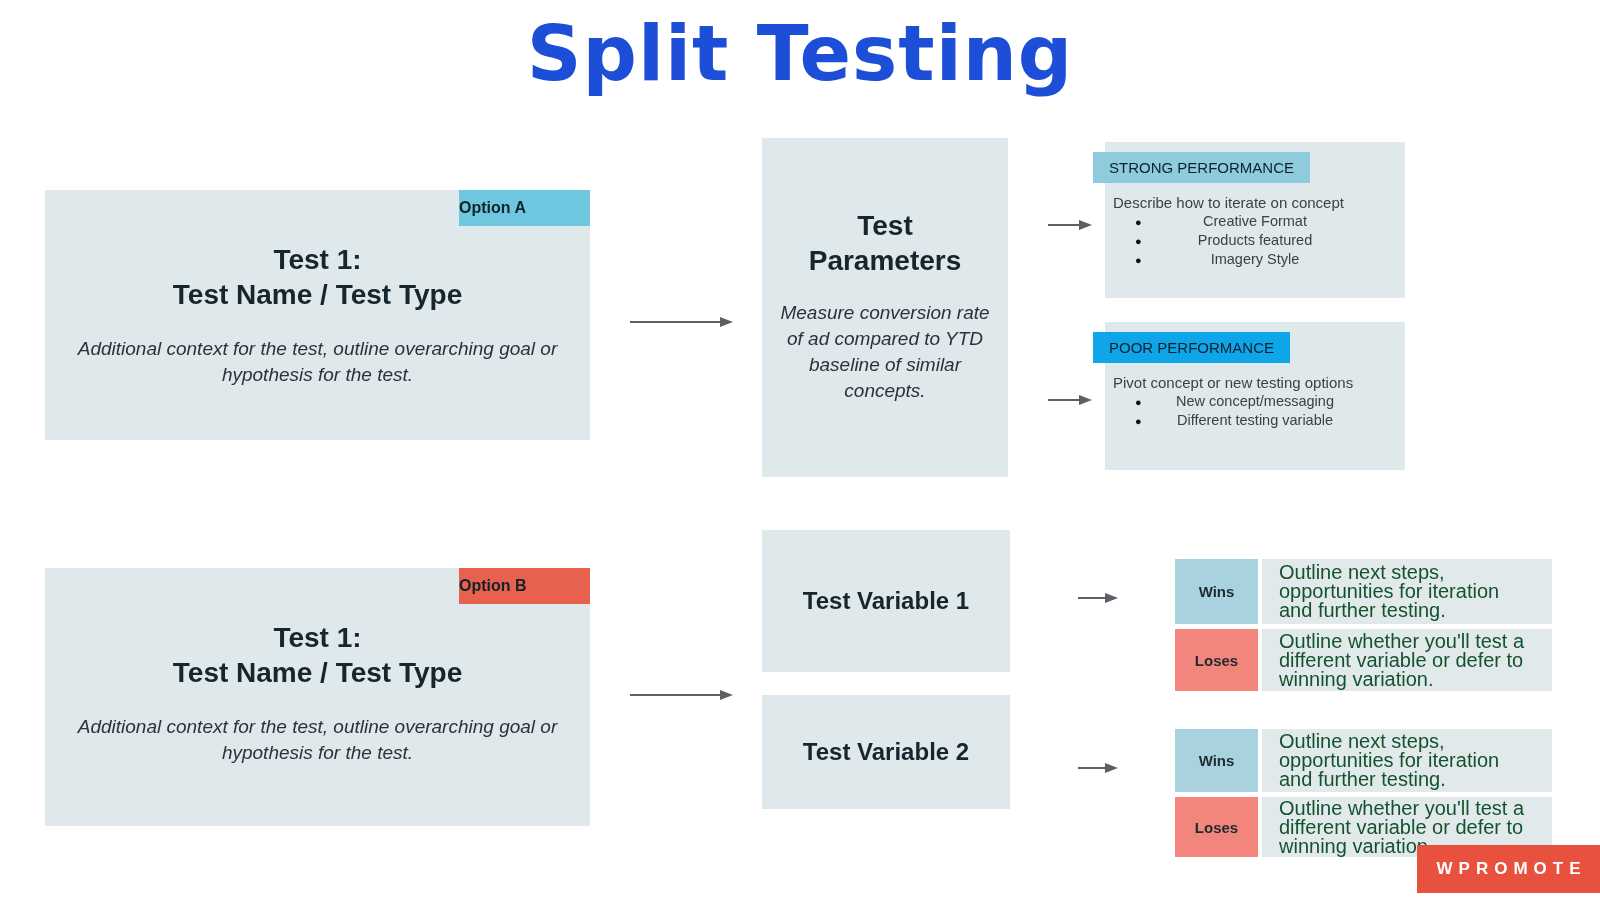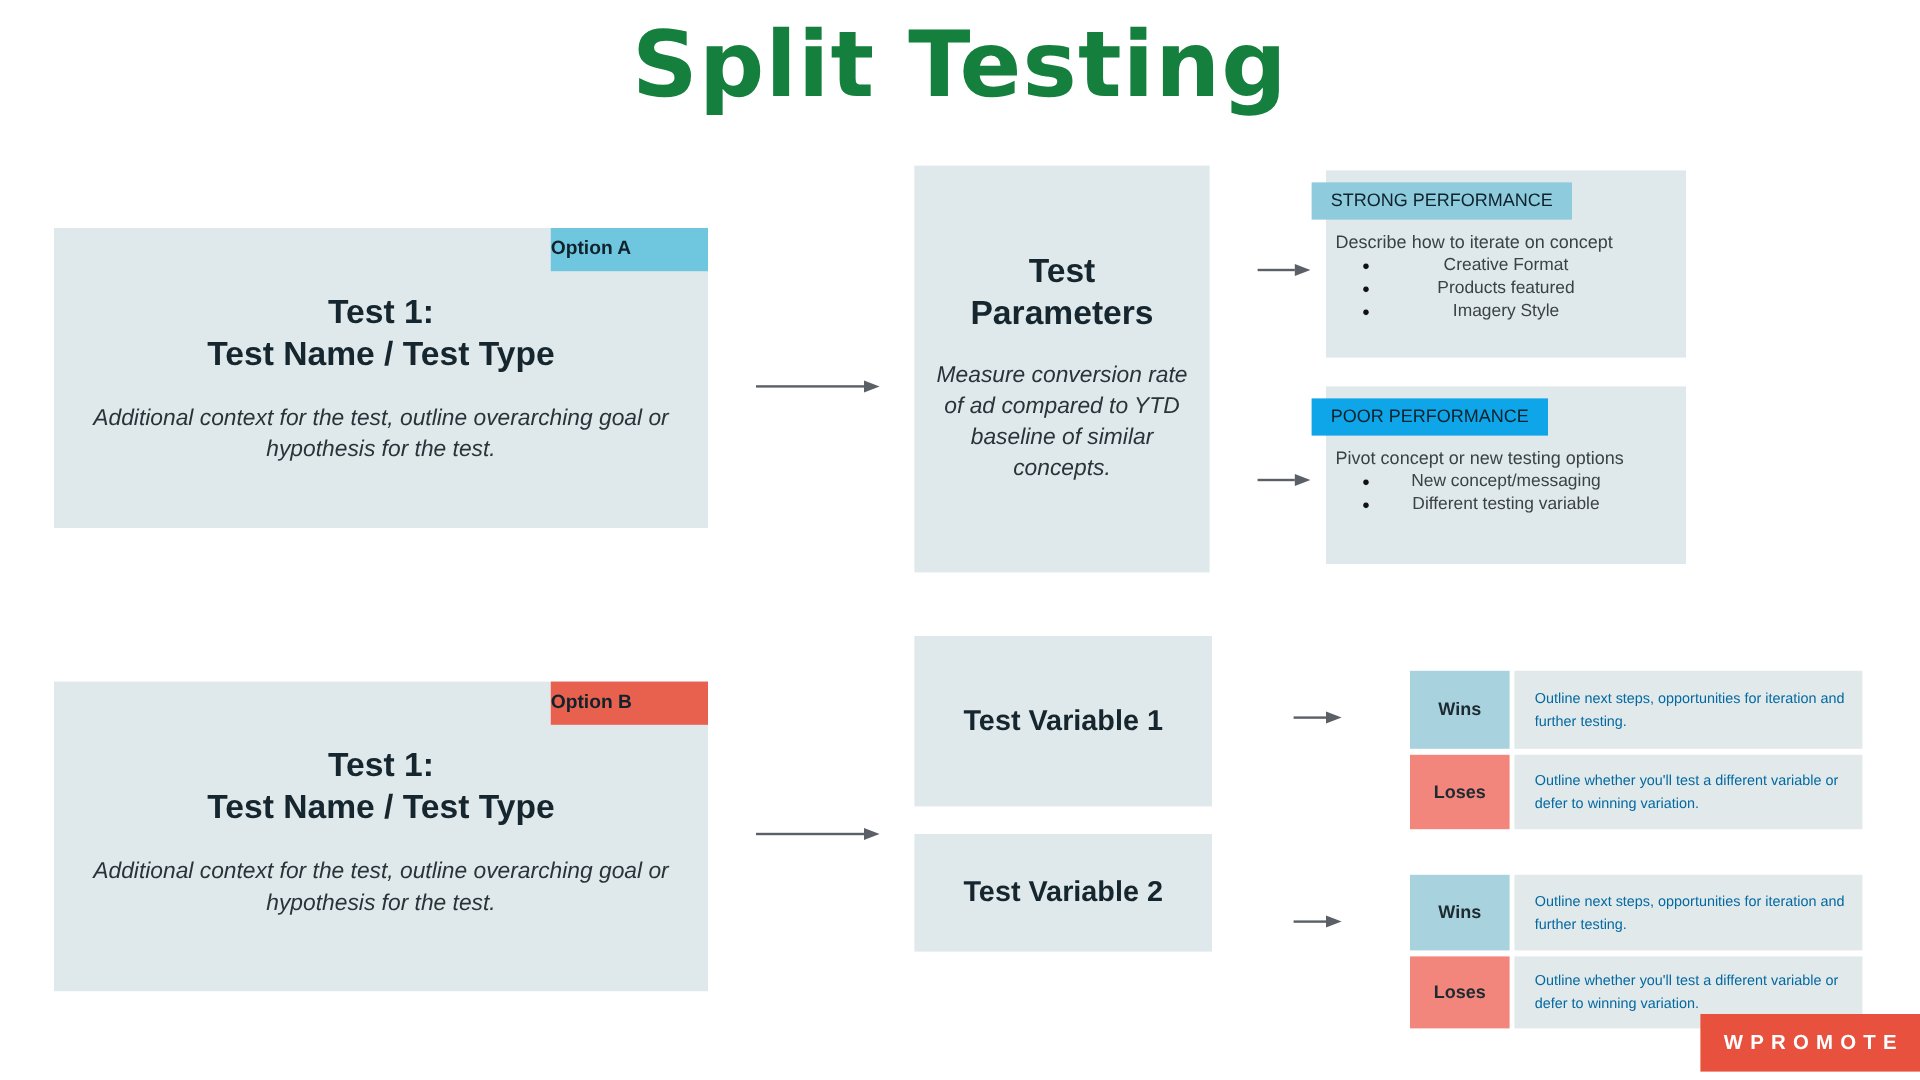--- a/index.html
+++ b/index.html
@@ -7,21 +7,21 @@
   .canvas {
     position:relative; width:1600px; height:900px;
     background:#ffffff; overflow:hidden;
     font-family:"Liberation Sans", sans-serif;
   }
   .title {
     position:absolute; top:0; left:0; width:100%;
     text-align:center;
     font-family:"DejaVu Sans", sans-serif;
     font-weight:bold; font-size:76px; line-height:108px;
-    color:#15803d; letter-spacing:1px;
+    color:#1d4ed8; letter-spacing:1px;
   }
   .card {
     position:absolute; background:#dfe8ea;
   }
   
   .test-card { text-align:center; }
   .tag {
     position:absolute; top:0; right:0;
     width:131px; height:36px; line-height:36px;
     text-align:left; font-weight:bold; font-size:16px; color:#10222b;
@@ -66,21 +66,21 @@
     width:83px; flex:0 0 83px; margin-right:4px;
     display:flex; align-items:center; justify-content:center;
     font-weight:bold; font-size:15px; color:#1d2a31;
   }
   .result-label.blue { background:#a8d3de; }
   .result-label.coral { background:#f2867c; }
   .result-text {
     width:290px; background:#e1e9eb;
     display:flex; align-items:center;
     padding:0 14px 0 17px;
-    font-size:12px; line-height:19px; color:#0369a1;
+    font-size:20px; line-height:19px; color:#14532d;
   }
   
   .arrow { position:absolute; height:12px; display:flex; align-items:center; }
   .arrow .shaft { flex:1; height:2px; background:#5b6066; }
   .arrow .head {
     width:0; height:0;
     border-left:13px solid #5b6066;
     border-top:5px solid transparent;
     border-bottom:5px solid transparent;
   }
@@ -152,21 +152,21 @@
     </div>
     <div class="bullet-row">
       <span class="dot">●</span>
       <span>Different testing variable</span>
     </div>
   </section>
 
   <section class="card variable-card" style="left:762px; top:530px; width:248px; height:142px;">
     <span>Test Variable 1</span>
   </section>
-  <section class="card variable-card" style="left:762px; top:695px; width:248px; height:98px;">
+  <section class="card variable-card" style="left:762px; top:695px; width:248px; height:114px;">
     <span>Test Variable 2</span>
   </section>
 
   <div class="result-row" style="left:1175px; top:530px; height:65px;">
     <div class="result-label blue">Wins</div>
     <div class="result-text">Outline next steps, opportunities for iteration and further testing.</div>
   </div>
   <div class="result-row" style="left:1175px; top:600px; height:62px;">
     <div class="result-label coral">Loses</div>
     <div class="result-text">Outline whether you'll test a different variable or defer to winning variation.</div>

